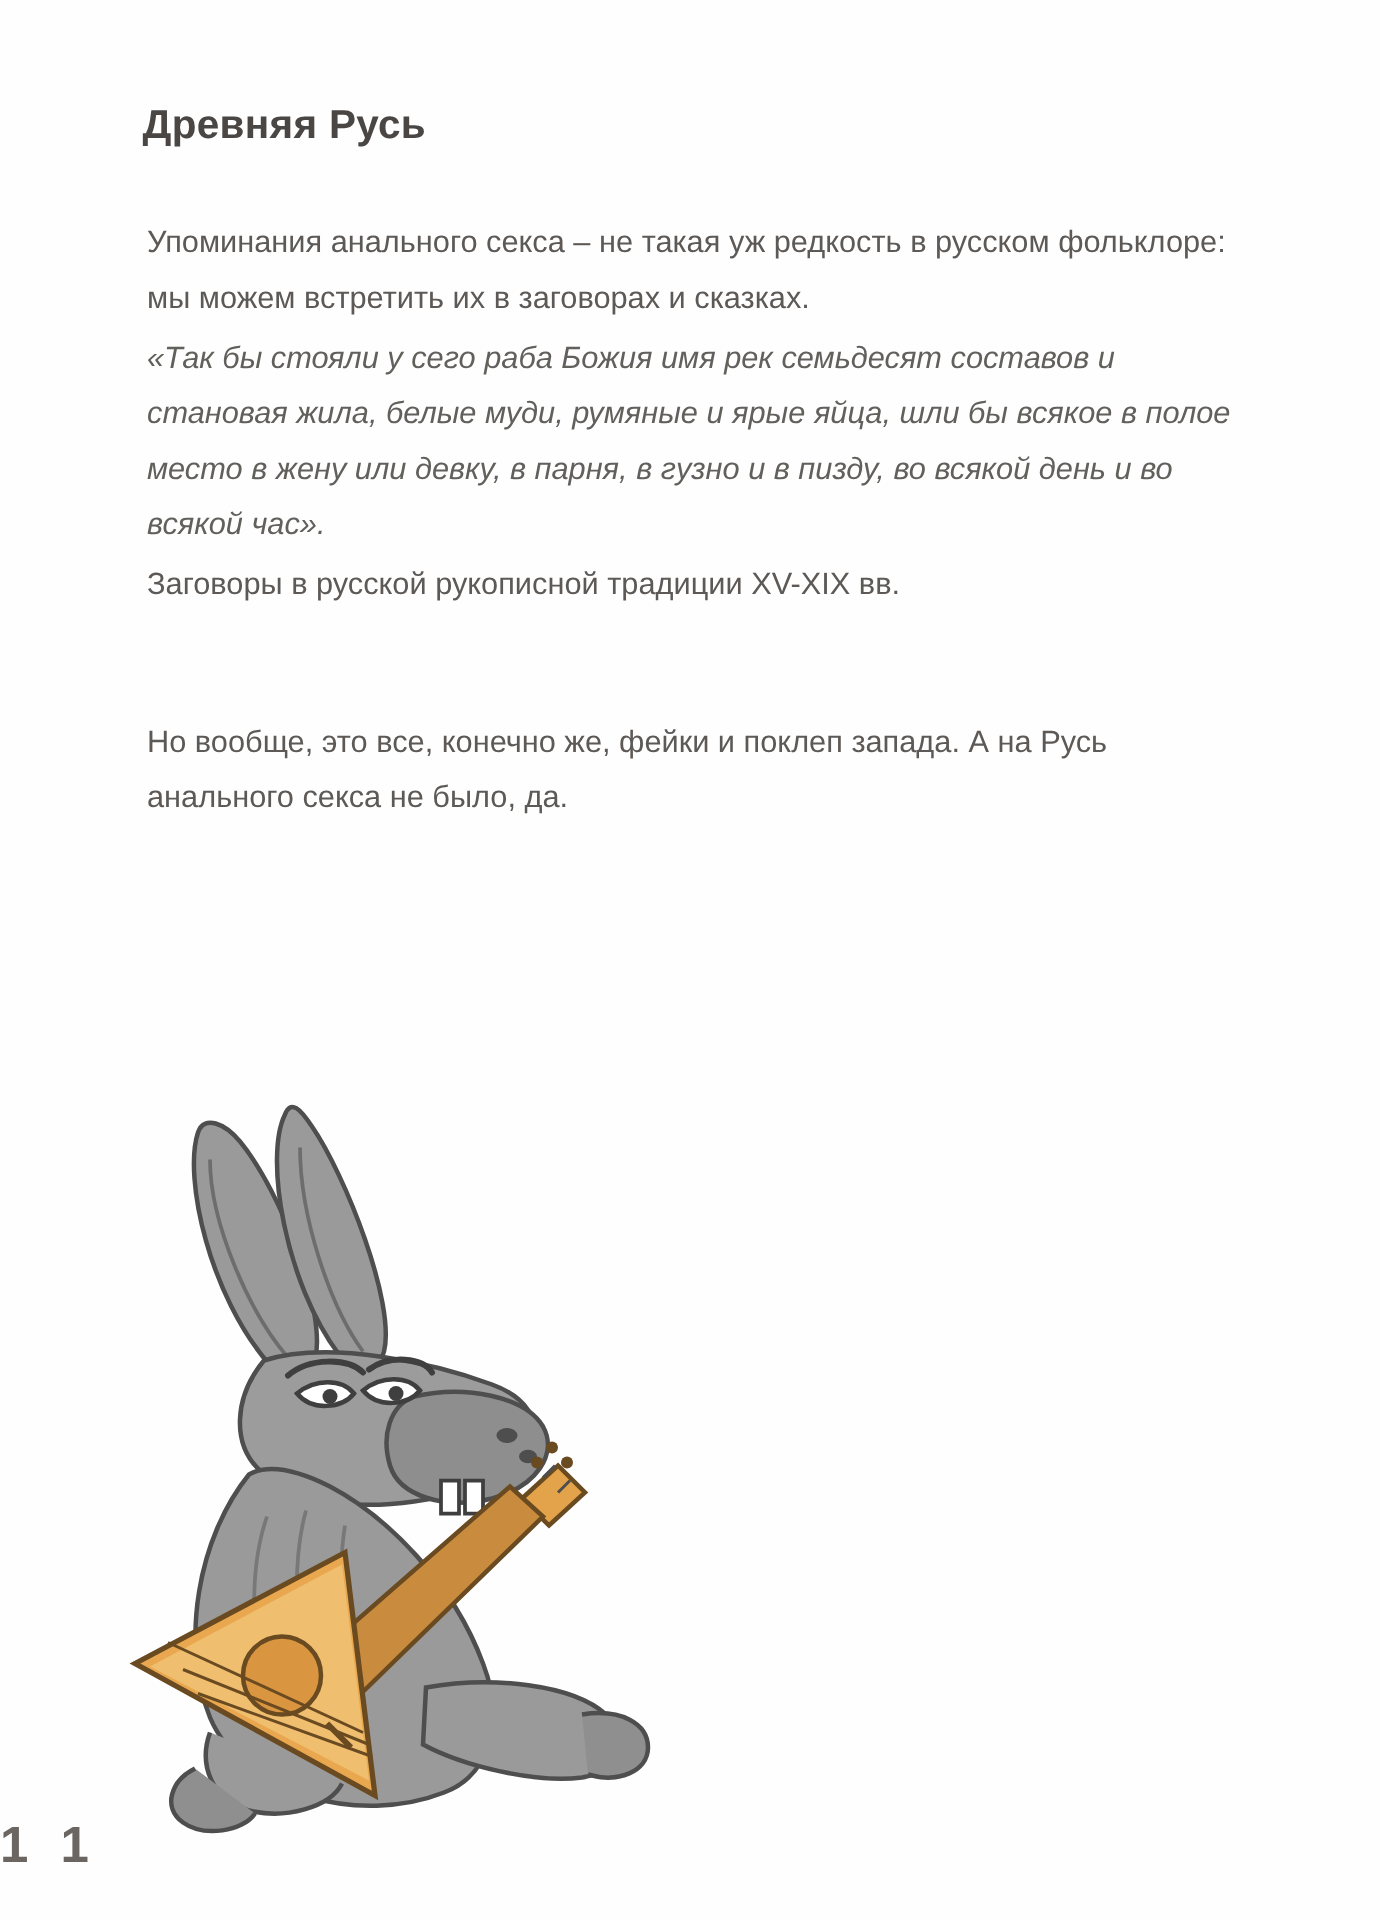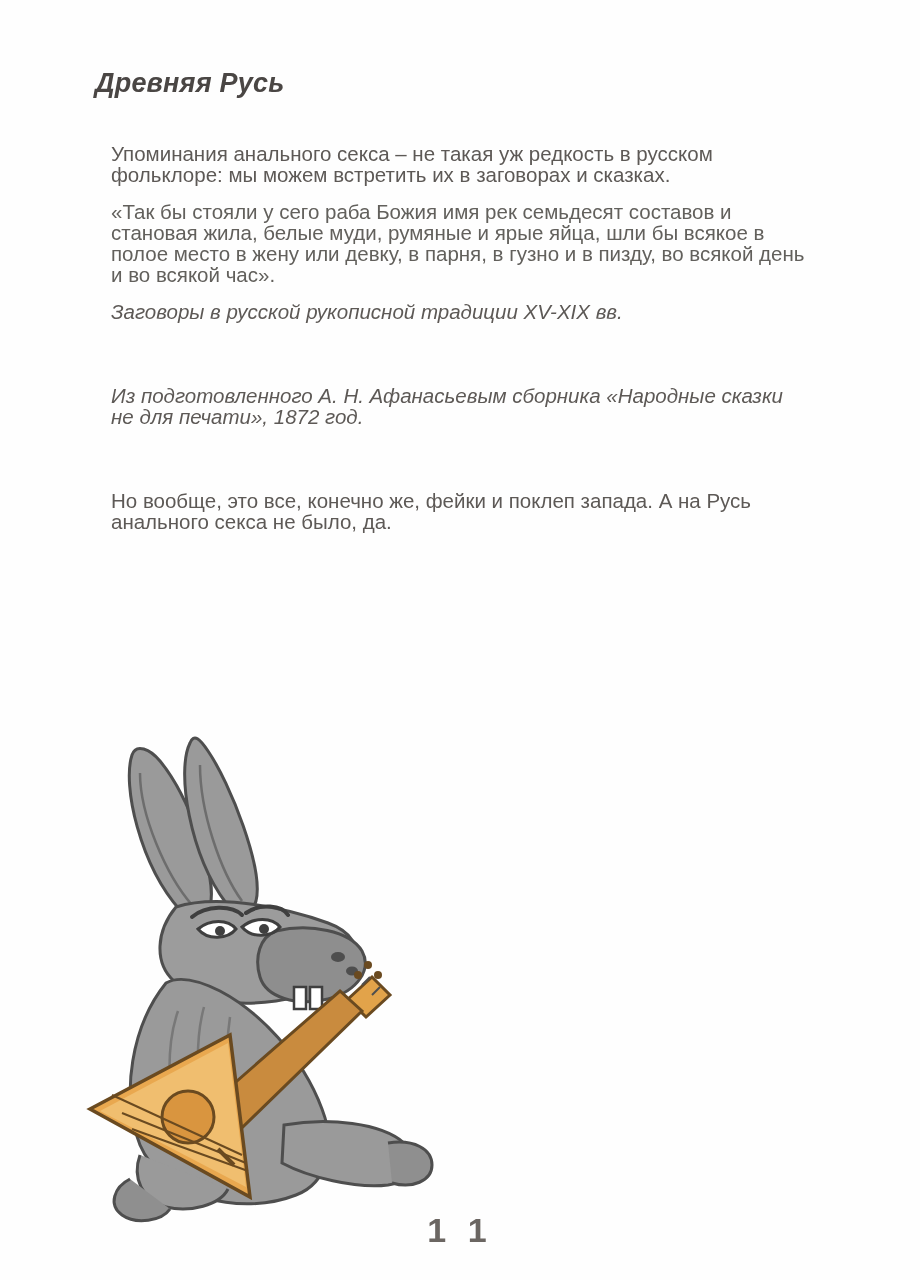--- a/index.html
+++ b/index.html
@@ -25,52 +25,50 @@
     left: 95px;
     top: 68px;
     width: 730px;
   }
   .doc-title {
     font-size: 27px;
     font-weight: bold;
     color: #4a4644;
     margin: 0 0 44px 0;
     letter-spacing: 0.2px;
-    font-style: italic;
   }
   .para {
     font-size: 20.5px;
-    line-height: 21px;
+    line-height: 37px;
     color: #5d5956;
-    margin: 16px;
+    margin: 3px;
   }
   .para.quote {
+    font-style: italic;
     color: #62605c;
   }
   .para.src {
     color: #5d5956;
-    font-style: italic;
   }
   .gap-md { height: 31px; }
   .gap-lg { height: 31px; }
 
   
   .illus {
     position: absolute;
     left: 70px;
     top: 725px;
     width: 420px;
     height: 520px;
   }
   .page-number {
     position: absolute;
     left: 0;
     right: 0;
     bottom: 30px;
-    text-align: center;
     font-size: 34px;
     font-weight: bold;
     color: #6b6662;
     letter-spacing: 6px;
   }
 </style>
 </head>
 <body>
 
 <div class="page">
@@ -81,21 +79,20 @@
 
     <p class="para">Упоминания анального секса – не такая уж редкость в русском фольклоре: мы можем встретить их в заговорах и сказках.</p>
 
     <p class="para quote">«Так бы стояли у сего раба Божия имя рек семьдесят составов и становая жила, белые муди, румяные и ярые яйца, шли бы всякое в полое место в жену или девку, в парня, в гузно и в пизду, во всякой день и во всякой час».</p>
 
     <p class="para src">Заговоры в русской рукописной традиции XV-XIX вв.</p>
 
     <div class="gap-md"></div>
 
 
-    <p class="para src">Из подготовленного А. Н. Афанасьевым сборника «Народные сказки не для печати», 1872 год.</p>
 
     <div class="gap-lg"></div>
 
     <p class="para">Но вообще, это все, конечно же, фейки и поклеп запада. А на Русь анального секса не было, да.</p>
   </div>
 
   <div class="illus">
     <svg viewBox="0 0 420 520" width="420" height="520" xmlns="http://www.w3.org/2000/svg">
 
       <g>

